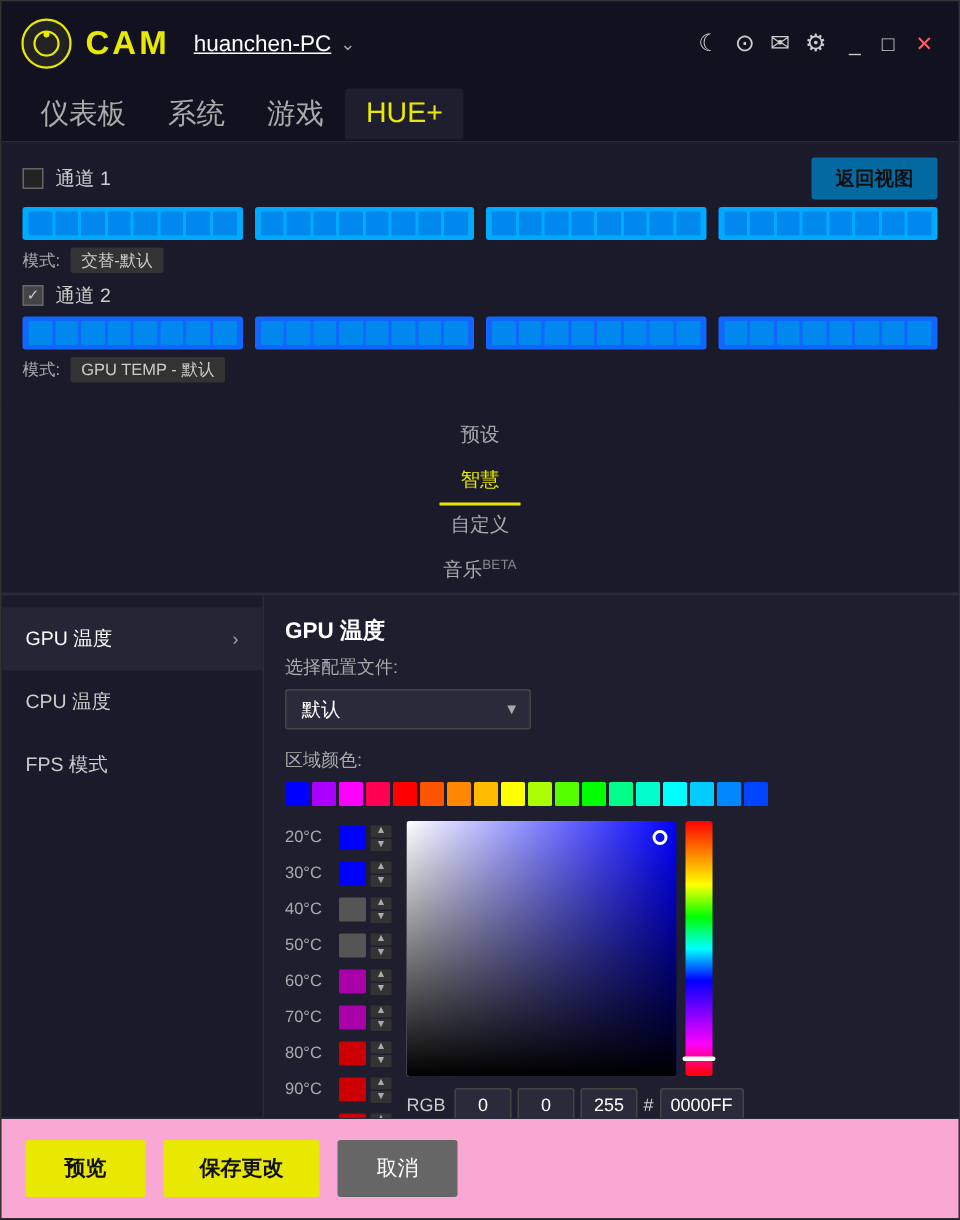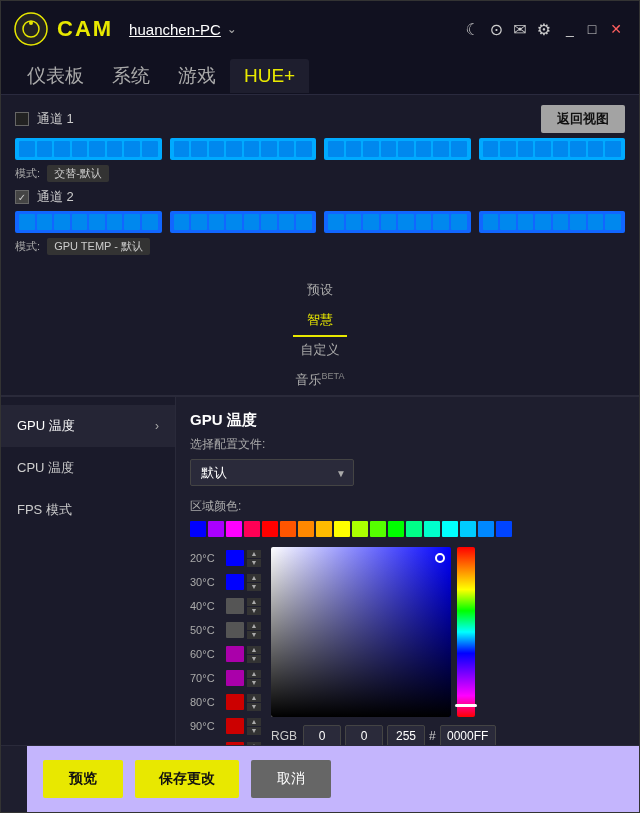--- a/index.html
+++ b/index.html
@@ -121,21 +121,21 @@
       flex-shrink: 0;
     }
     .channel-checkbox.checked { background: #444; }
     .channel-checkbox.checked::after { content: '✓'; font-size: 10px; color: #ccc; }
     .channel-label {
       color: #ccc;
       font-size: 13px;
     }
     .return-btn {
       margin-left: auto;
-      background: #a3a3a3;
+      background: #0369a1;
       color: #111;
       border: none;
       padding: 5px 16px;
       font-size: 13px;
       cursor: pointer;
       border-radius: 2px;
       font-weight: bold;
     }
     .led-strip-row {
       display: flex;
@@ -432,26 +432,25 @@
       border-radius: 2px;
     }
     
     .divider {
       height: 1px;
       background: #2a2a3a;
       margin: 0;
     }
     
     .bottom-buttons {
-      background: #c4b5fd;
+      background: #f9a8d4;
       padding: 14px 16px;
       display: flex;
       gap: 12px;
       flex-shrink: 0;
-      margin-left: 26px;
     }
     .btn-yellow {
       background: #e8e800;
       color: #111;
       border: none;
       padding: 10px 24px;
       font-size: 14px;
       font-weight: bold;
       cursor: pointer;
       border-radius: 2px;

